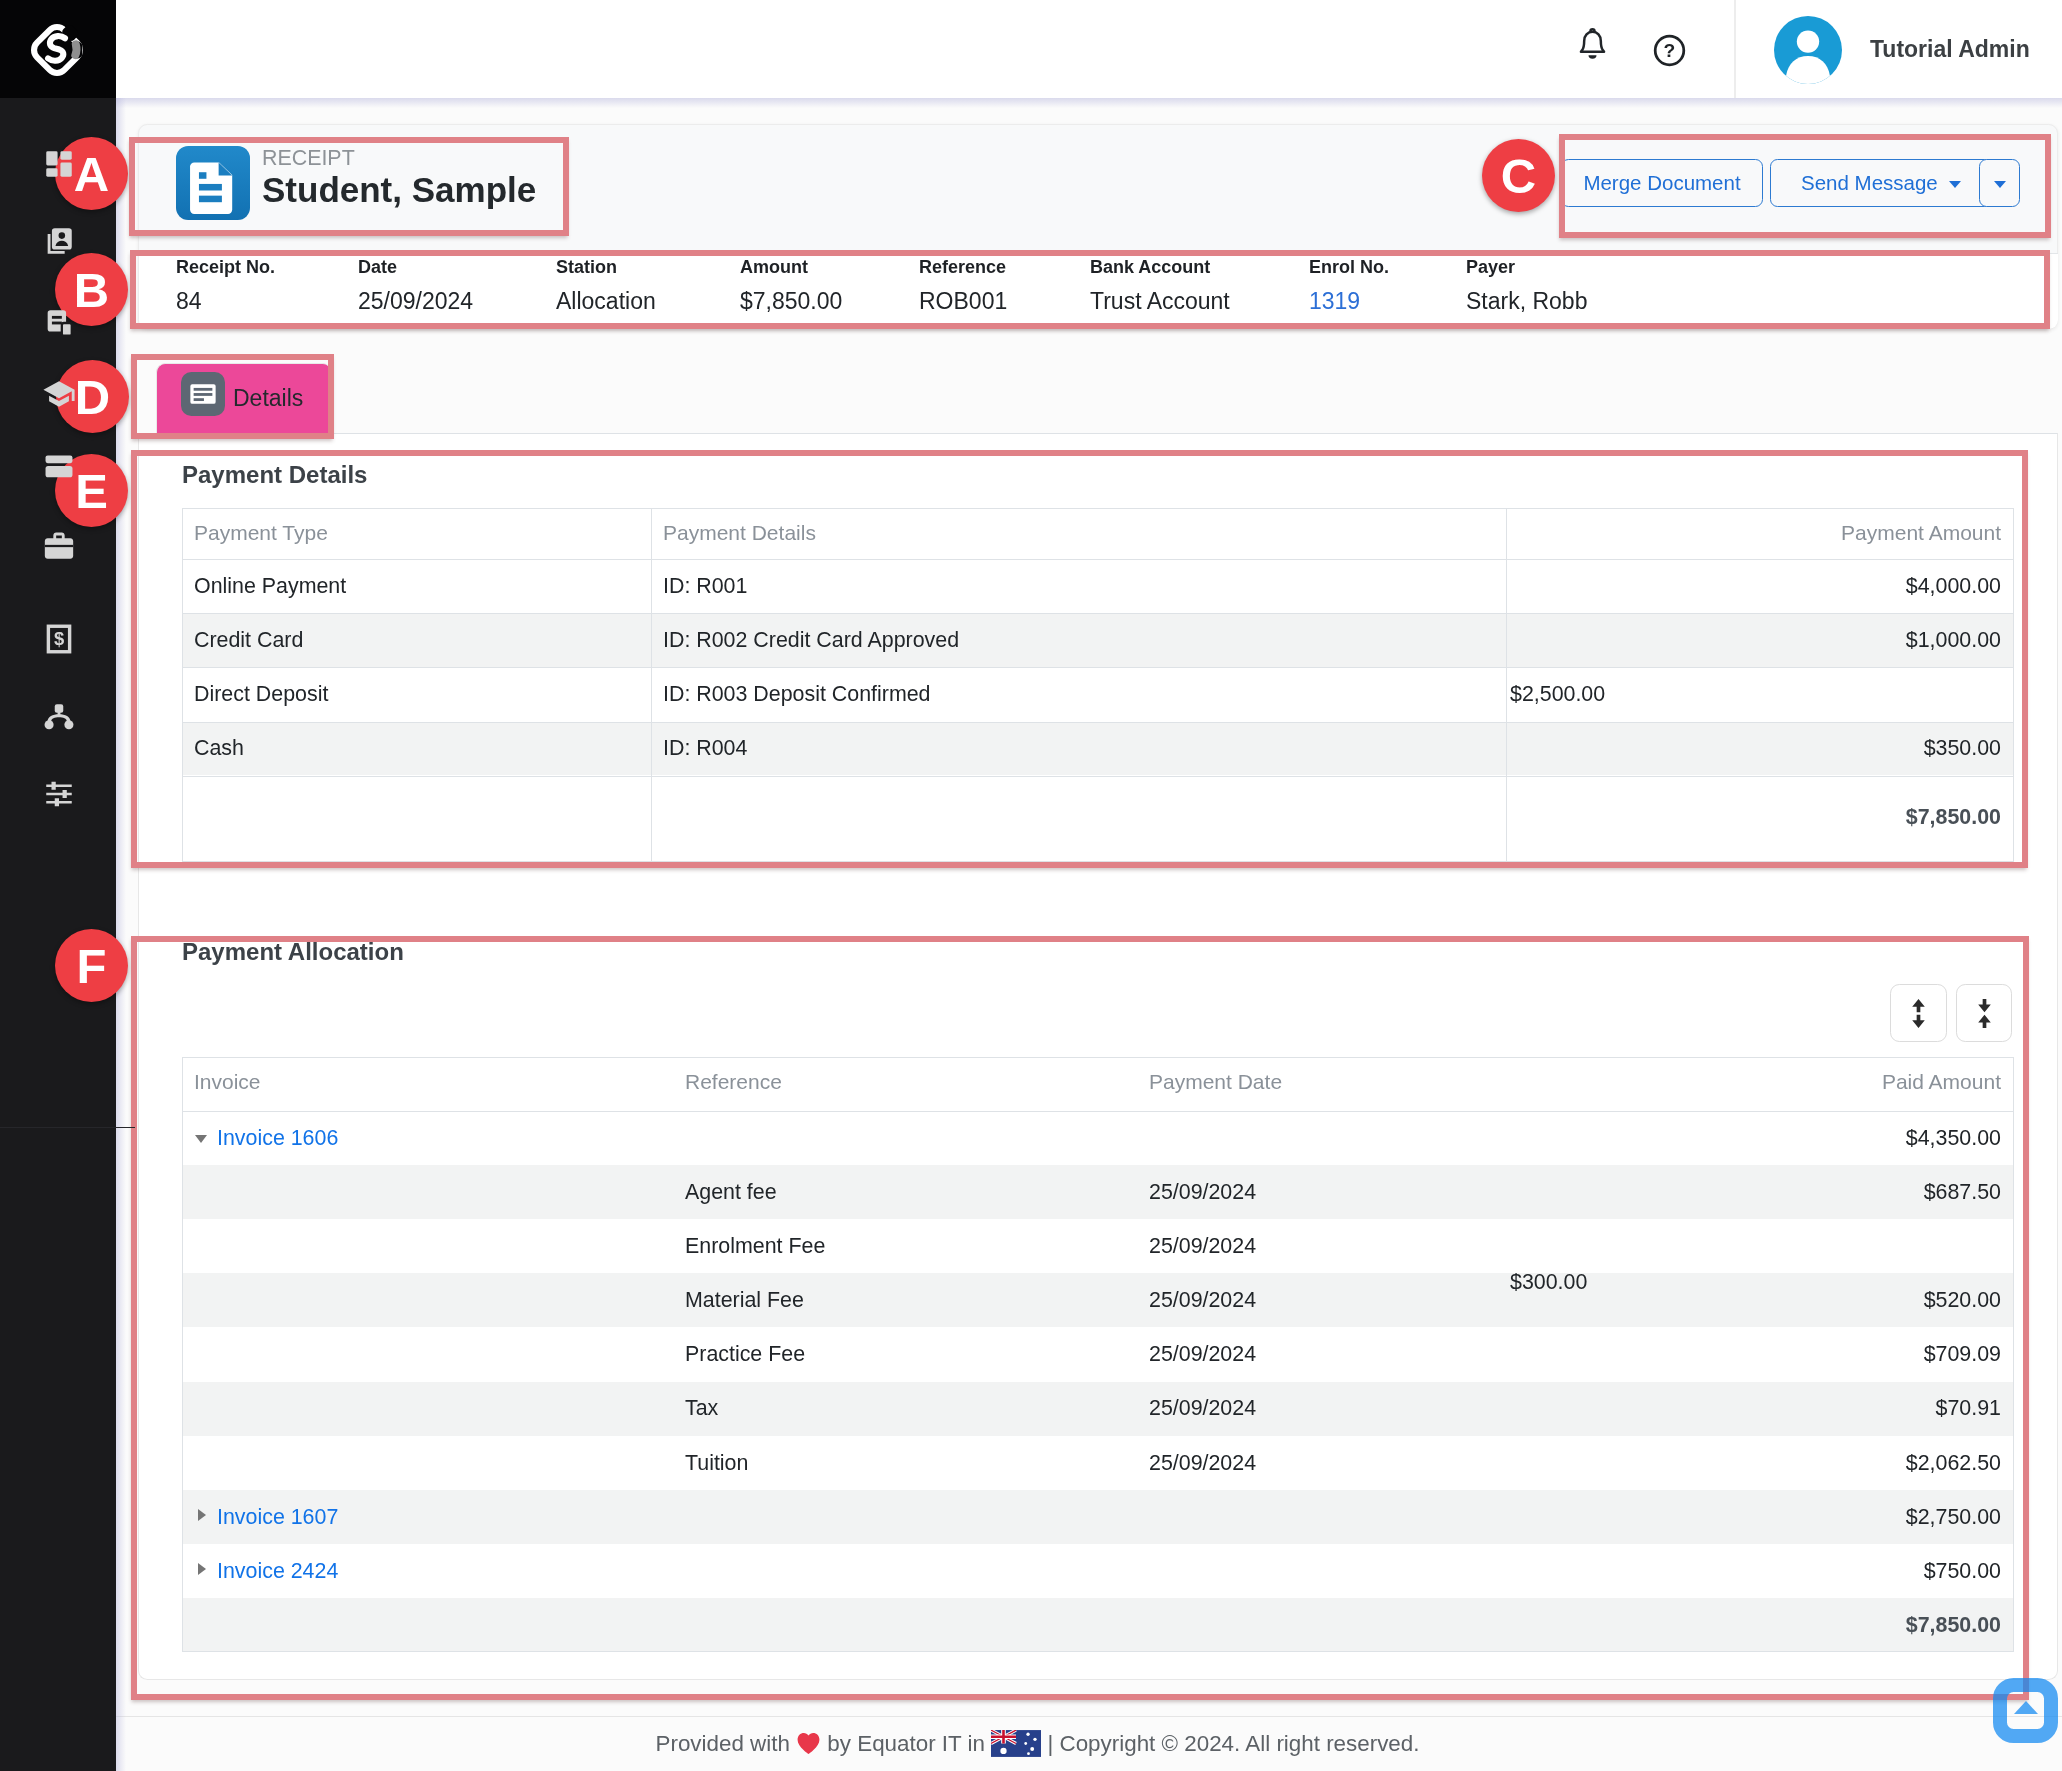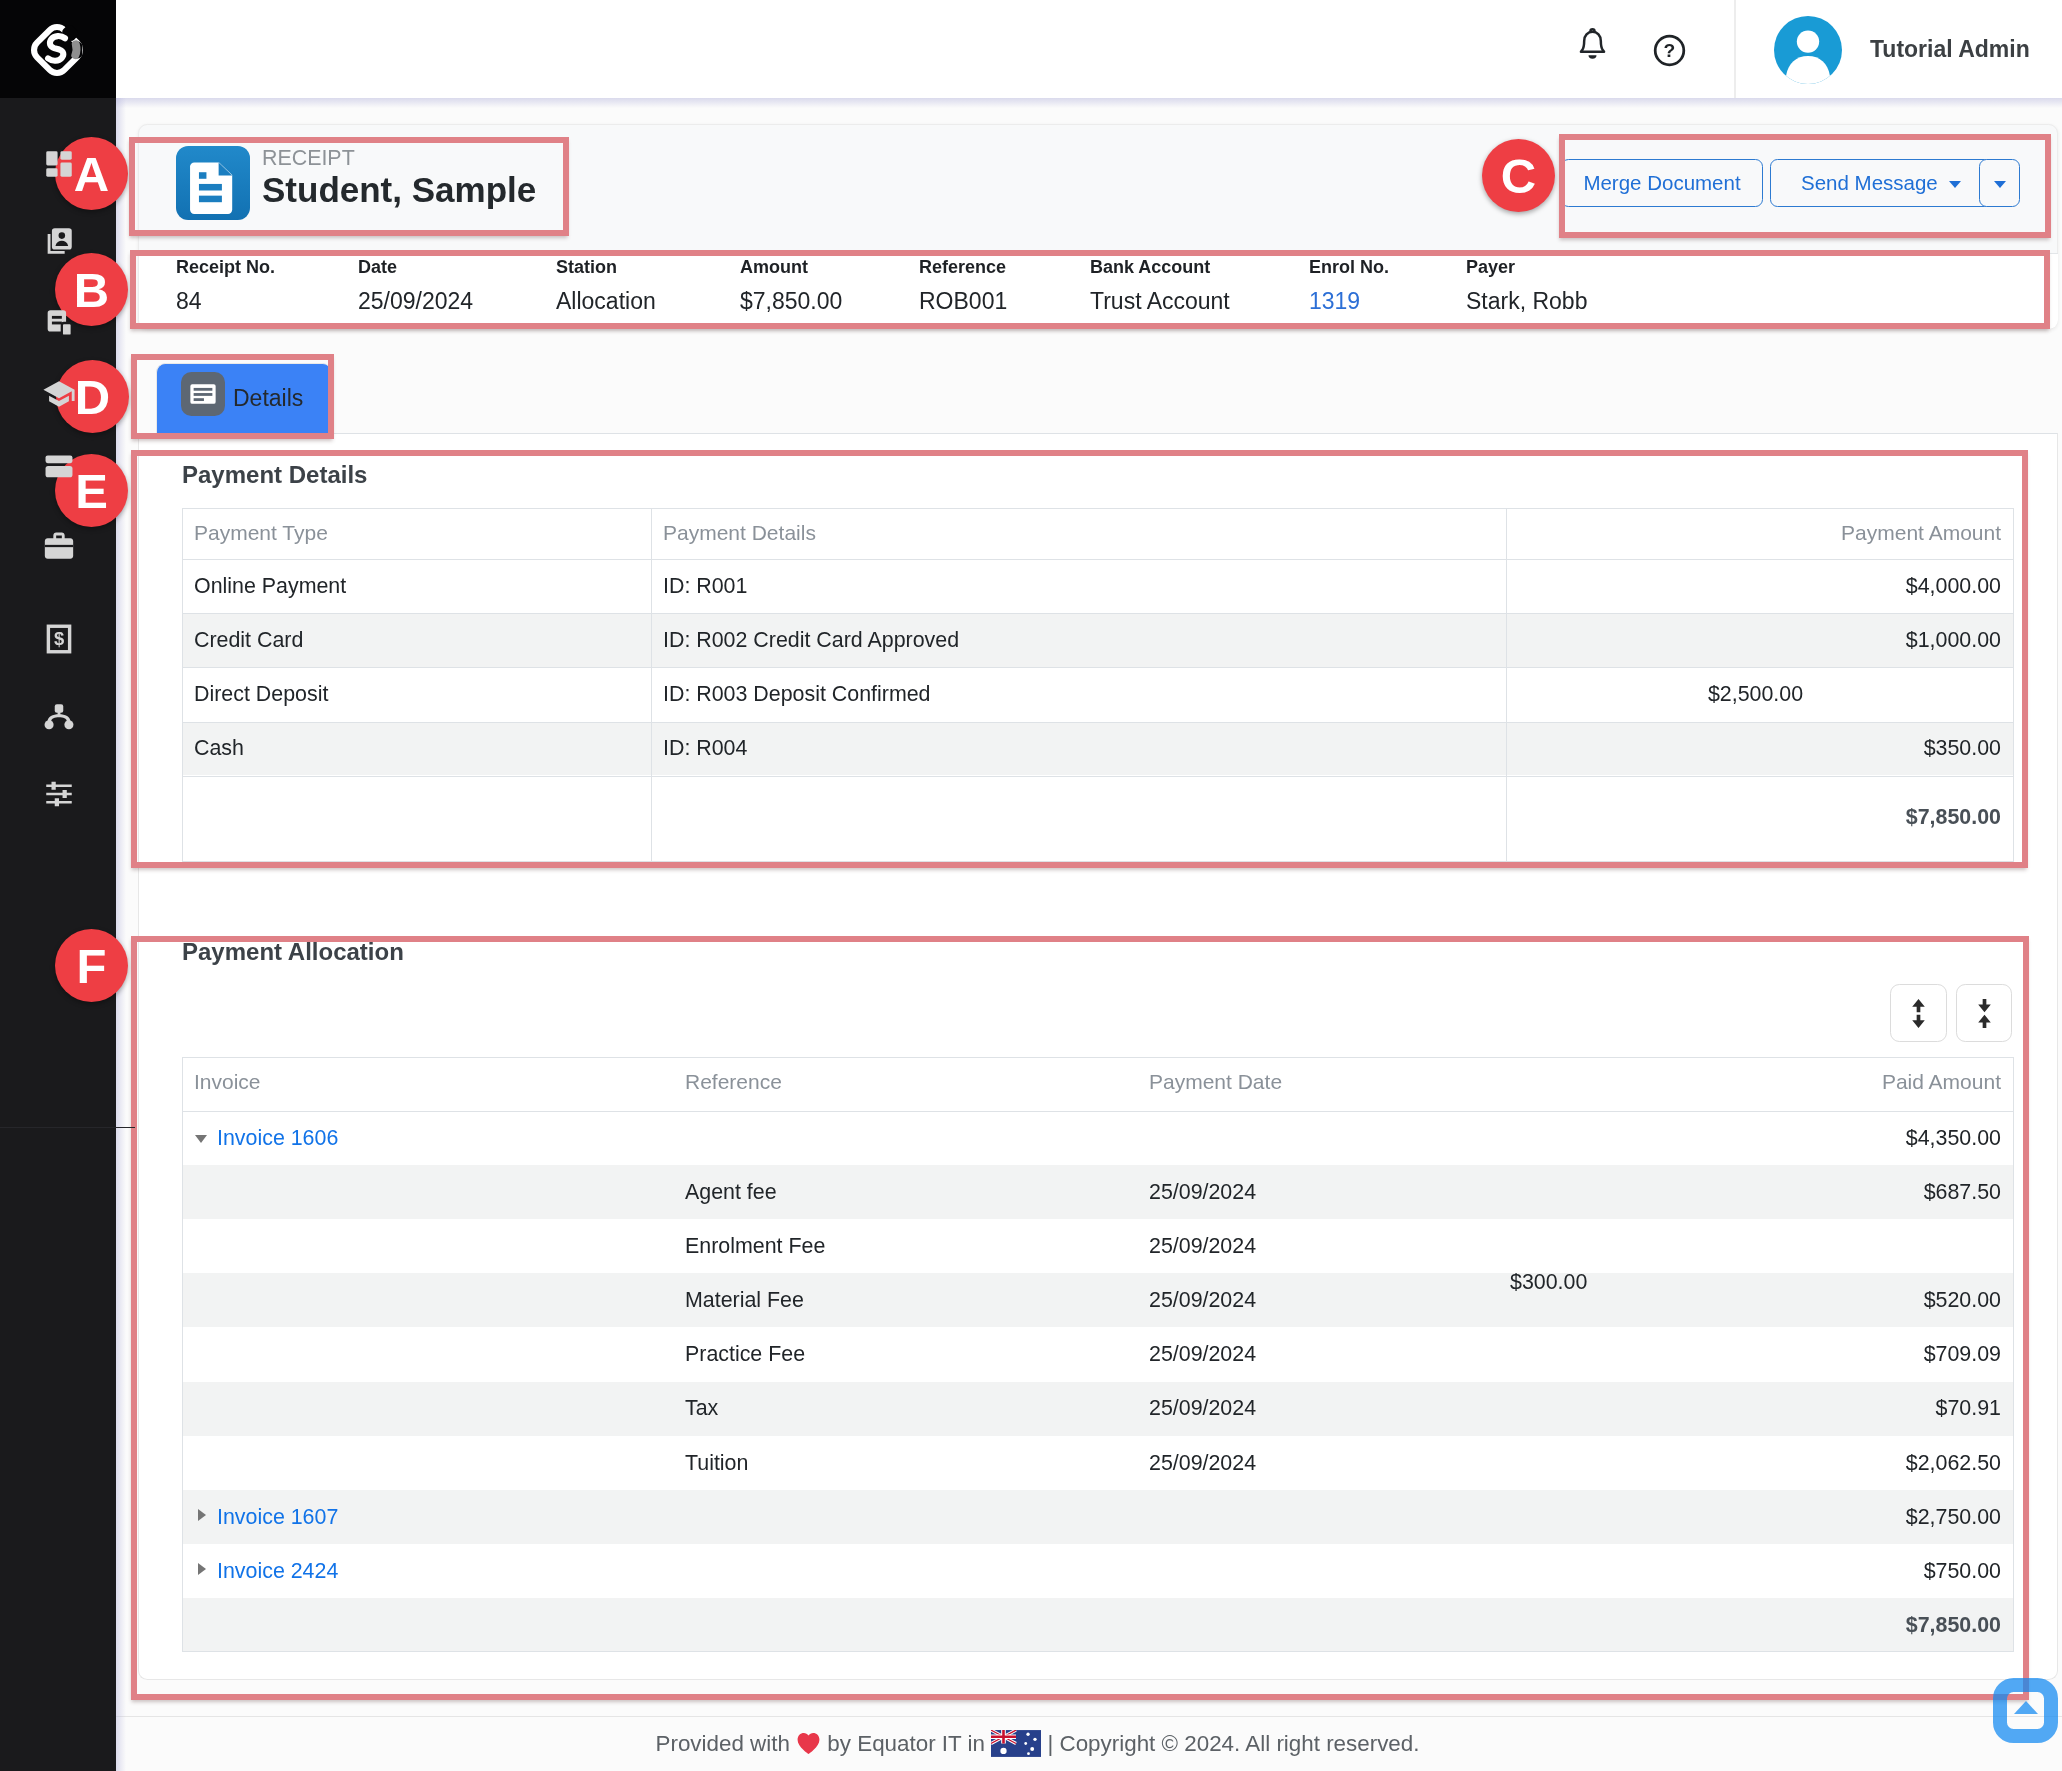--- a/index.html
+++ b/index.html
@@ -156,21 +156,21 @@
   <div class="lbl" style="left:1327px;top:132px">Payer</div>
     <div class="val" style="left:1327px;top:163px">Stark, Robb</div>
   <div class="btn" style="left:1422px;top:34px;width:202px;height:48px">Merge Document</div>
   <div class="btn" style="left:1631px;top:34px;width:222px;height:48px">Send Message<span class="caret"></span></div>
   <div class="btn" style="left:1840px;top:34px;width:41px;height:48px">
       <span class="caret"></span>
     </div>
 </div>
 
 <div class="abs" style="left:138px;top:433px;width:1920px;height:1247px;background:#fff;border:0.9px solid #e7e7e7;border-top:0.9px solid #dee2e6;border-radius:0 0 9.3px 9.3px;z-index:5"></div>
-<div class="abs" style="left:156px;top:363px;width:176px;height:71px;background:#3b82f6;border:0.9px solid #e9e9e9;border-bottom:none;border-radius:9.3px 9.3px 0 0;z-index:6">
+<div class="abs" style="left:156px;top:363px;width:176px;height:71px;background:#ec4899;border:0.9px solid #e9e9e9;border-bottom:none;border-radius:9.3px 9.3px 0 0;z-index:6">
   <svg class="abs" style="left:24px;top:8.4px" width="44" height="44" viewBox="0 0 47 47">
       <rect width="47" height="47" rx="11" fill="#5d6773"></rect>
       <g fill="#fff">
         <rect x="10" y="13" width="27" height="21" rx="2"></rect>
         <g fill="#5d6773">
           <rect x="13.5" y="17" width="20" height="3"></rect>
           <rect x="13.5" y="22.5" width="20" height="3"></rect>
           <rect x="13.5" y="28" width="11" height="3"></rect>
         </g>
       </g>
@@ -194,21 +194,21 @@
 <div class="th" style="left:663px;top:521px;z-index:9">Payment Details</div>
 <div class="th" style="left:1510px;top:521px;width:491px;text-align:right;z-index:9">Payment Amount</div>
 <div class="td" style="left:194px;top:574px;z-index:9">Online Payment</div>
 <div class="td" style="left:663px;top:574px;z-index:9">ID: R001</div>
 <div class="td" style="left:1510px;top:574px;width:491px;text-align:right;z-index:9">$4,000.00</div>
 <div class="td" style="left:194px;top:628px;z-index:9">Credit Card</div>
 <div class="td" style="left:663px;top:628px;z-index:9">ID: R002 Credit Card Approved</div>
 <div class="td" style="left:1510px;top:628px;width:491px;text-align:right;z-index:9">$1,000.00</div>
 <div class="td" style="left:194px;top:682px;z-index:9">Direct Deposit</div>
 <div class="td" style="left:663px;top:682px;z-index:9">ID: R003 Deposit Confirmed</div>
-<div class="td" style="left:1510px;top:682px;width:491px;text-align:center;z-index:9">$2,500.00</div>
+<div class="td" style="left:1510px;top:682px;width:491px;text-align:left;z-index:9">$2,500.00</div>
 <div class="td" style="left:194px;top:736px;z-index:9">Cash</div>
 <div class="td" style="left:663px;top:736px;z-index:9">ID: R004</div>
 <div class="td" style="left:1510px;top:736px;width:491px;text-align:right;z-index:9">$350.00</div>
 <div class="td" style="left:1510px;top:805px;width:491px;text-align:right;font-weight:bold;color:#495057;z-index:9">$7,850.00</div>
 
 <div class="abs" style="left:156px;top:937px;width:1886px;height:742px;background:#fff;z-index:6"></div>
 <div class="abs" style="left:182px;top:938px;font-size:24px;font-weight:bold;color:#3c4248;z-index:7">Payment Allocation</div>
 <div class="abs" style="left:1890px;top:984px;width:57px;height:58px;background:#fff;border:0.9px solid #dcdcdc;border-radius:9.3px;z-index:7">
   <svg class="abs" style="left:21.4px;top:14px" width="13" height="29" viewBox="0 0 13 30" fill="#2b2b2b">
       <path d="M6.5 0L0 8h4.6v5.7h3.8V8H13z"></path>

